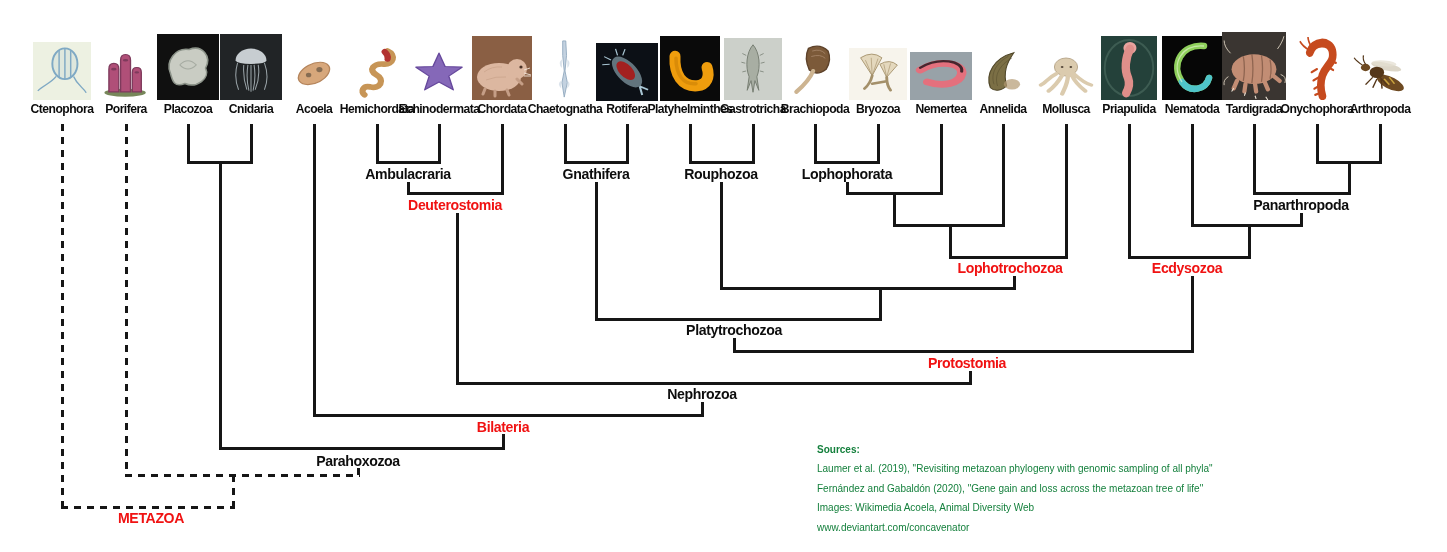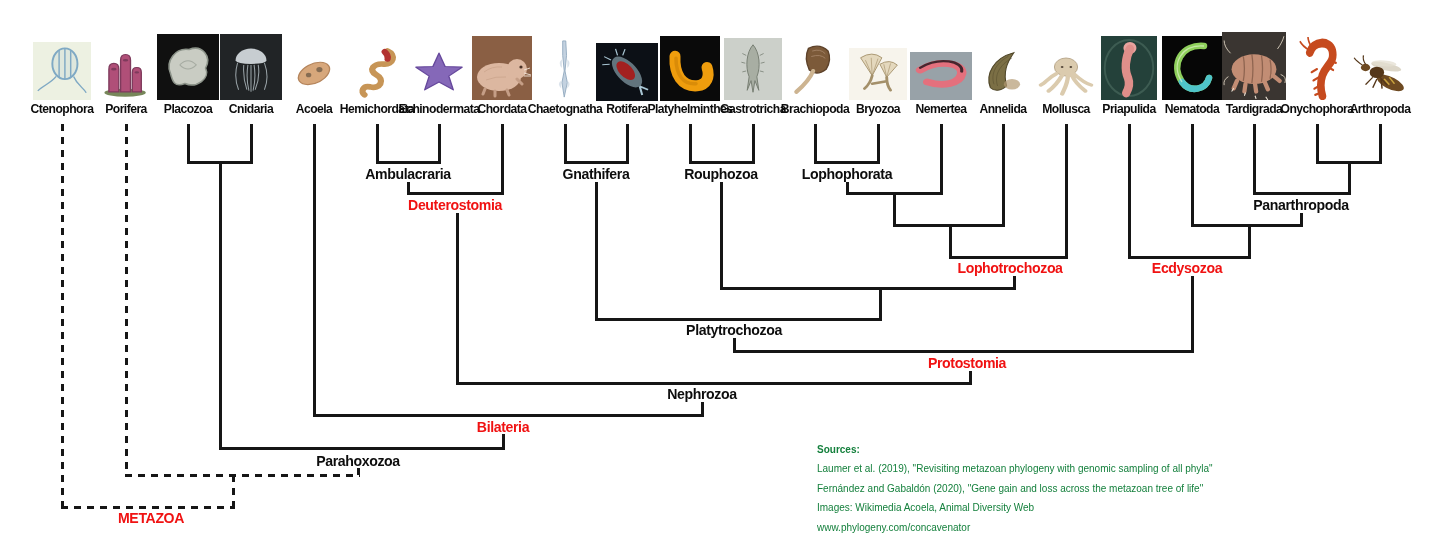--- a/index.html
+++ b/index.html
@@ -22,21 +22,21 @@
 </style>
 </head>
 <body>
 
 <div id="canvas">
   <div class="src-block">
     <div class="src-heading">Sources:</div>
     <div>Laumer et al. (2019), "Revisiting metazoan phylogeny with genomic sampling of all phyla"</div>
     <div>Fernández and Gabaldón (2020), "Gene gain and loss across the metazoan tree of life"</div>
     <div>Images: Wikimedia Acoela, Animal Diversity Web</div>
-    <div>www.phylogeny.com/concavenator</div>
+    <div>www.deviantart.com/concavenator</div>
   </div>
 <div class="vline solid" style="left: 186.5px; top: 124px; width: 3px; height: 38px;"></div>
     <div class="vline solid" style="left: 249.5px; top: 124px; width: 3px; height: 38px;"></div>
     <div class="vline solid" style="left: 218.5px; top: 162px; width: 3px; height: 286px;"></div>
     <div class="vline solid" style="left: 312.5px; top: 124px; width: 3px; height: 291px;"></div>
     <div class="vline solid" style="left: 375.5px; top: 124px; width: 3px; height: 38px;"></div>
     <div class="vline solid" style="left: 437.5px; top: 124px; width: 3px; height: 38px;"></div>
     <div class="vline solid" style="left: 406.5px; top: 182px; width: 3px; height: 11px;"></div>
     <div class="vline solid" style="left: 500.5px; top: 124px; width: 3px; height: 69px;"></div>
     <div class="vline solid" style="left: 455.5px; top: 213px; width: 3px; height: 170px;"></div>

